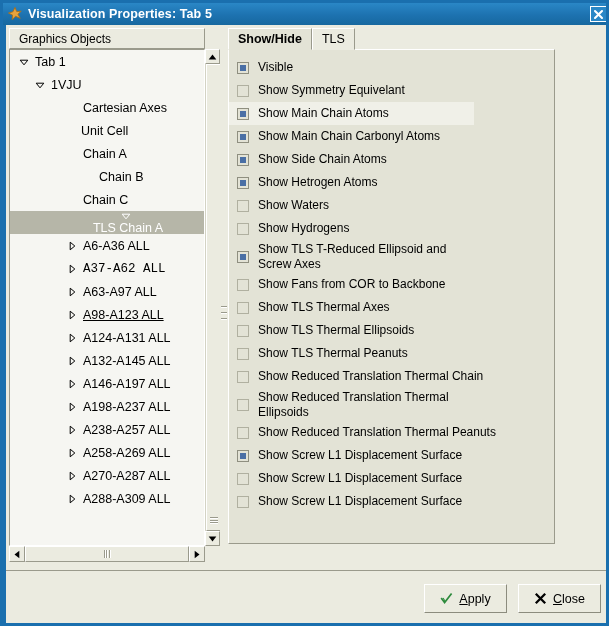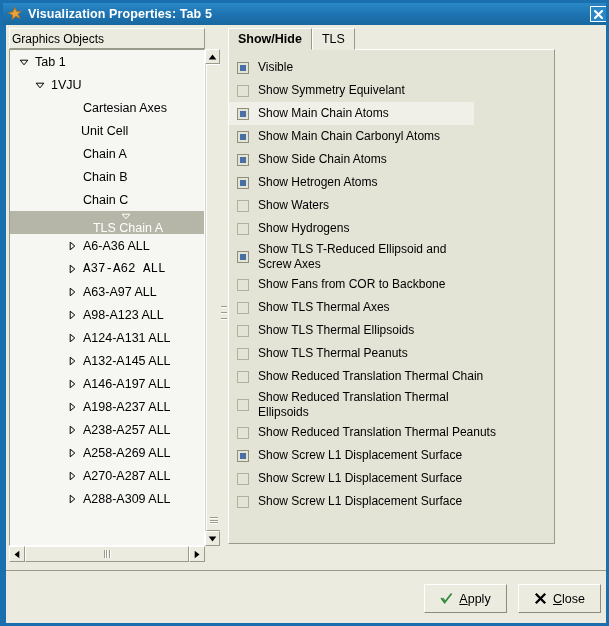--- a/index.html
+++ b/index.html
@@ -92,21 +92,21 @@
     position: absolute;
     left: 0; top: 0;
     width: 196px;
     height: 21px;
     background: #ebebe0;
     border: 1px solid;
     border-color: #ffffff #9a9a8c #9a9a8c #ffffff;
     box-sizing: border-box;
     display: flex;
     align-items: center;
-    padding-left: 2px;
+    padding-left: 9px;
     font-size: 12px;
     color: #000000;
     cursor: pointer;
   }
   .tree-body {
     position: absolute;
     left: 0; top: 21px;
     width: 196px;
     height: 497px;
     background: #f6f6f2;
@@ -442,21 +442,21 @@
             <div class="tnode" style="padding-left: 52px;">
               <span class="tw"></span>
               <span style="margin-left: 4px;">Unit Cell</span>
             </div>
             <div class="tnode" style="padding-left: 54px;">
               <span class="tw"></span>
               <span style="margin-left: 4px;">Chain A</span>
             </div>
             <div class="tnode" style="padding-left: 54px;">
               <span class="tw"></span>
-              <span style="margin-left: 4px;">Chain B</span>
+              <span style="margin-left: 20px;">Chain B</span>
             </div>
             <div class="tnode" style="padding-left: 54px;">
               <span class="tw"></span>
               <span style="margin-left: 4px;">Chain C</span>
             </div>
             <div class="tnode sel" style="padding-left: 38px; flex-direction: column;">
               <span class="tw">
                 <svg width="10" height="10" viewBox="0 0 10 10">
                   <path d="M1.2 3.2 L8.8 3.2 L5 7.8 Z" fill="none" stroke="#ffffff" stroke-width="1" stroke-linejoin="round"></path>
                 </svg>
@@ -486,21 +486,21 @@
                 </svg>
               </span>
               <span style="margin-left: 4px;">A63-A97 ALL</span>
             </div>
             <div class="tnode" style="padding-left: 54px;">
               <span class="tw">
                 <svg width="10" height="10" viewBox="0 0 10 10">
                   <path d="M3.2 1.2 L7.8 5 L3.2 8.8 Z" fill="none" stroke="#000000" stroke-width="1" stroke-linejoin="round"></path>
                 </svg>
               </span>
-              <span style="margin-left: 4px;">A98-A123 ALL</span>
+              <span style="margin-left: 4px; text-decoration: underline;">A98-A123 ALL</span>
             </div>
             <div class="tnode" style="padding-left: 54px;">
               <span class="tw">
                 <svg width="10" height="10" viewBox="0 0 10 10">
                   <path d="M3.2 1.2 L7.8 5 L3.2 8.8 Z" fill="none" stroke="#000000" stroke-width="1" stroke-linejoin="round"></path>
                 </svg>
               </span>
               <span style="margin-left: 4px;">A124-A131 ALL</span>
             </div>
             <div class="tnode" style="padding-left: 54px;">

